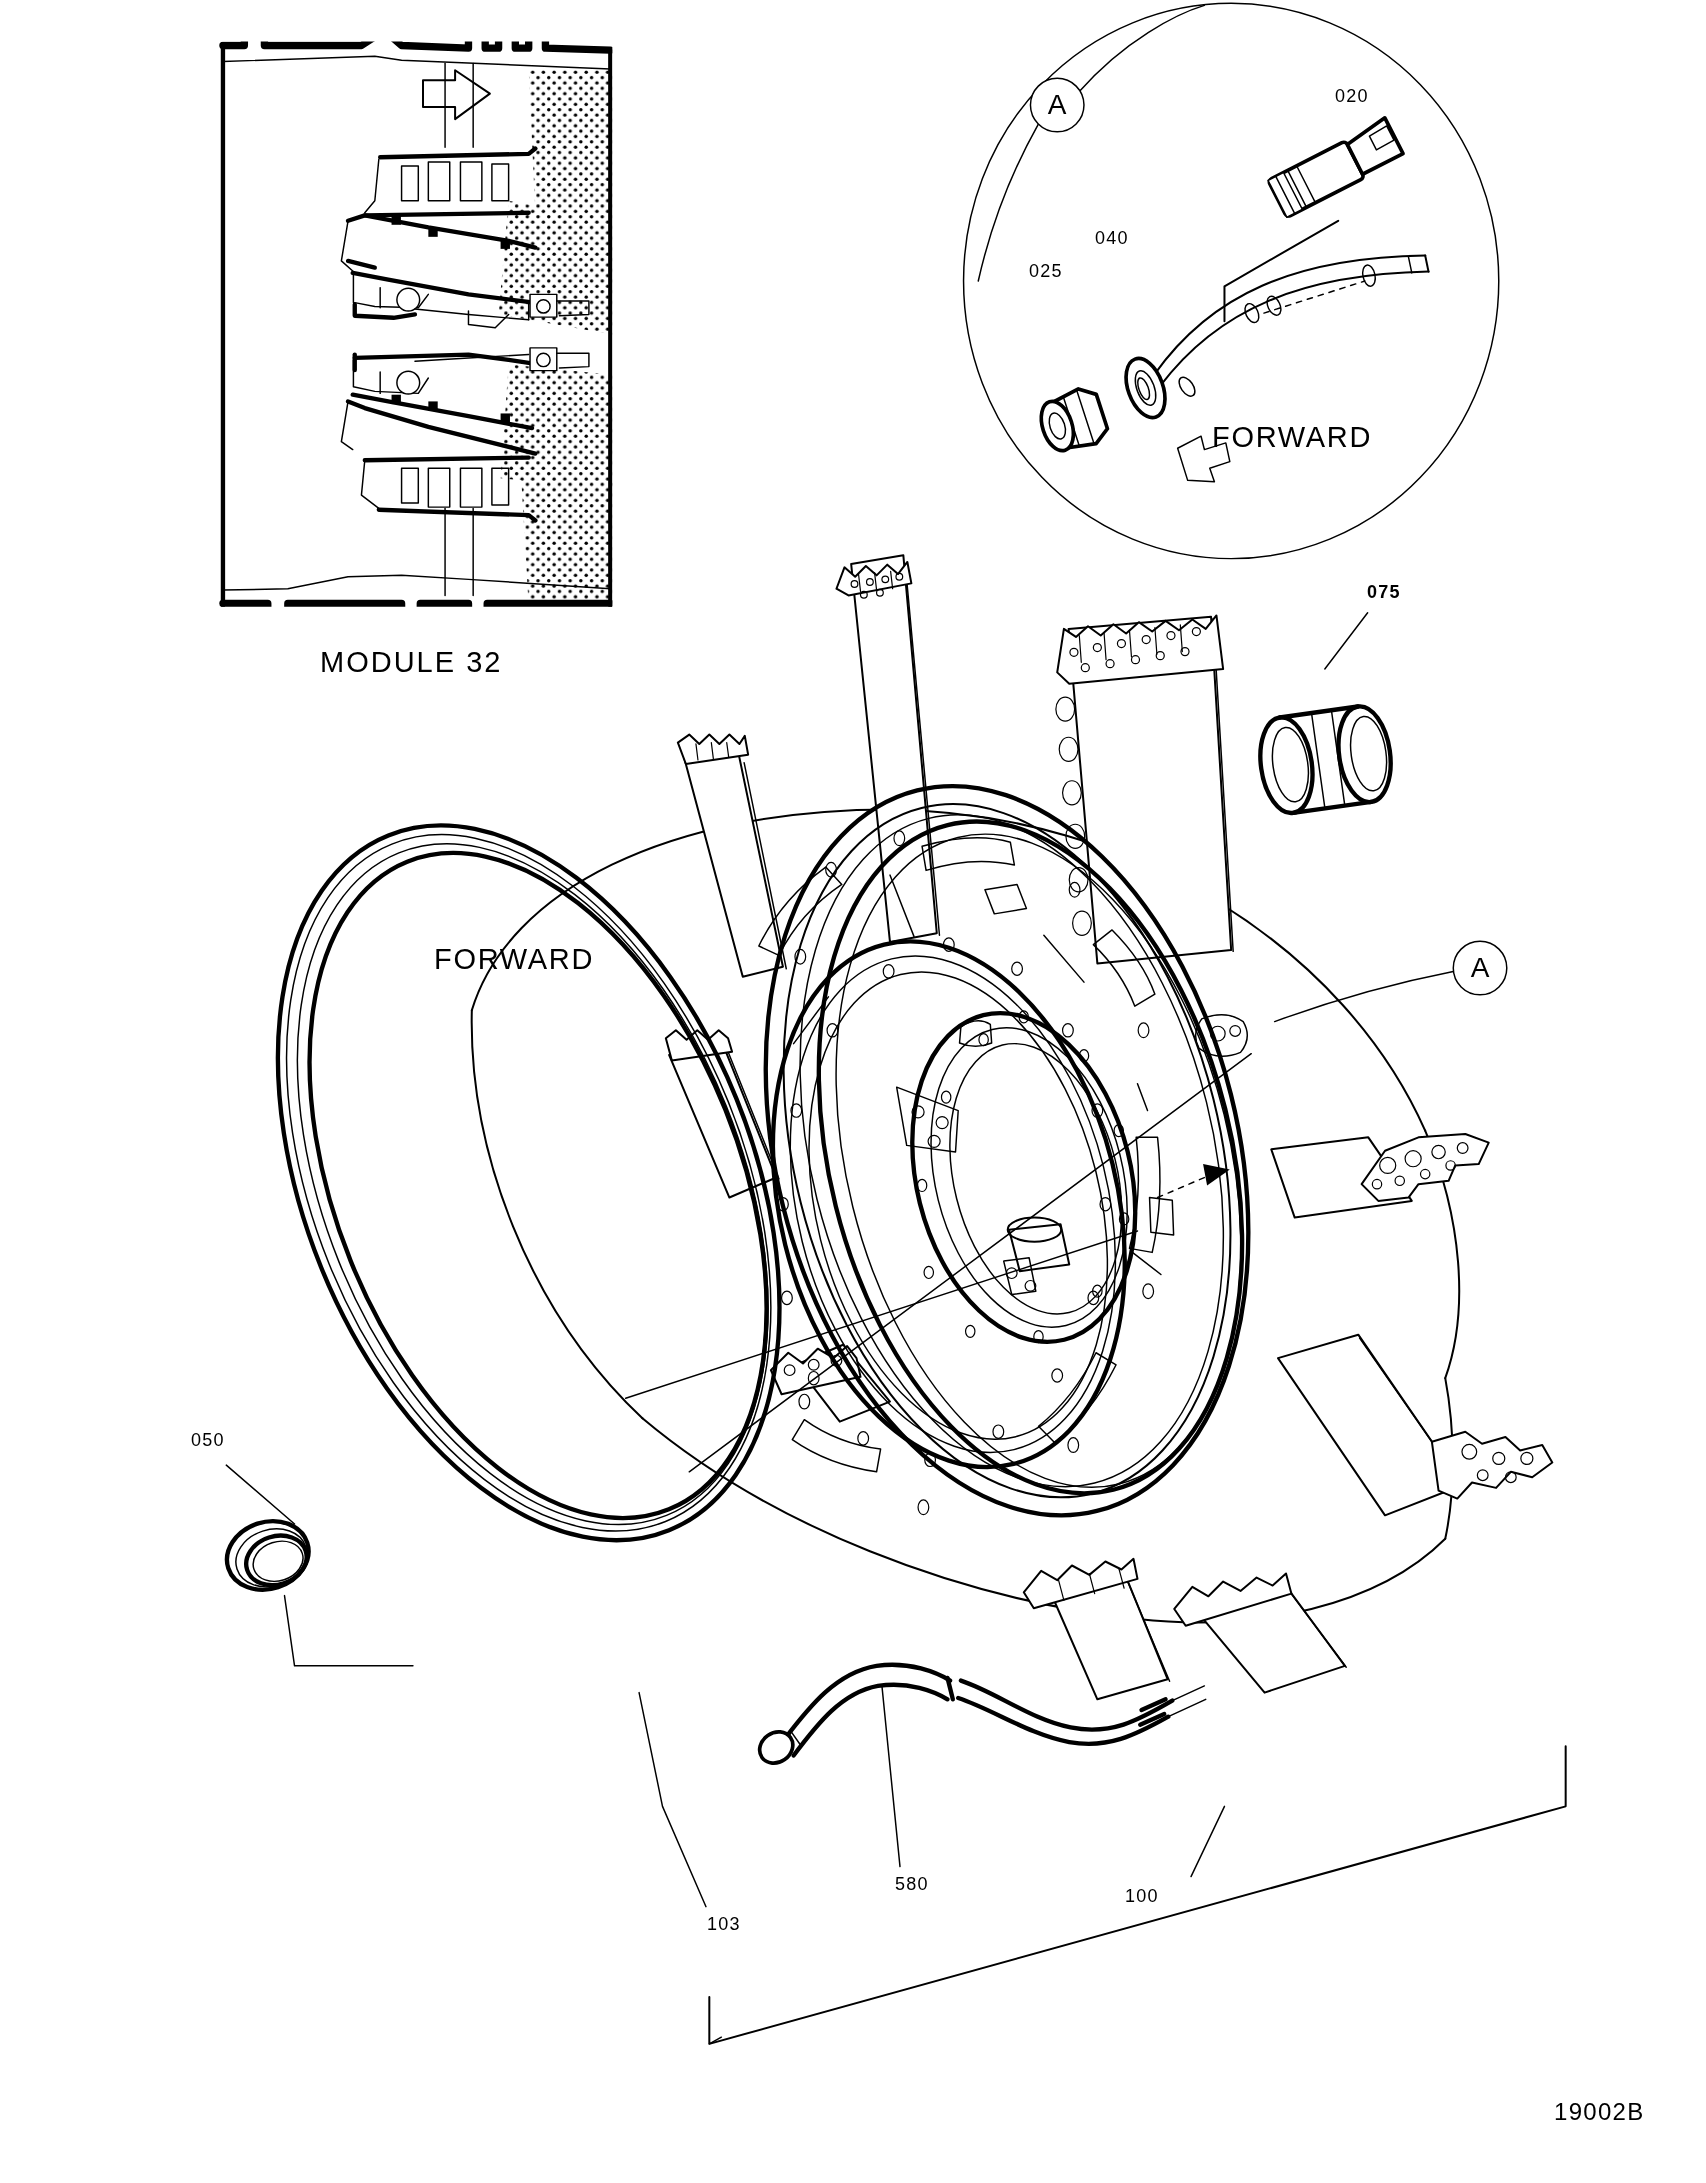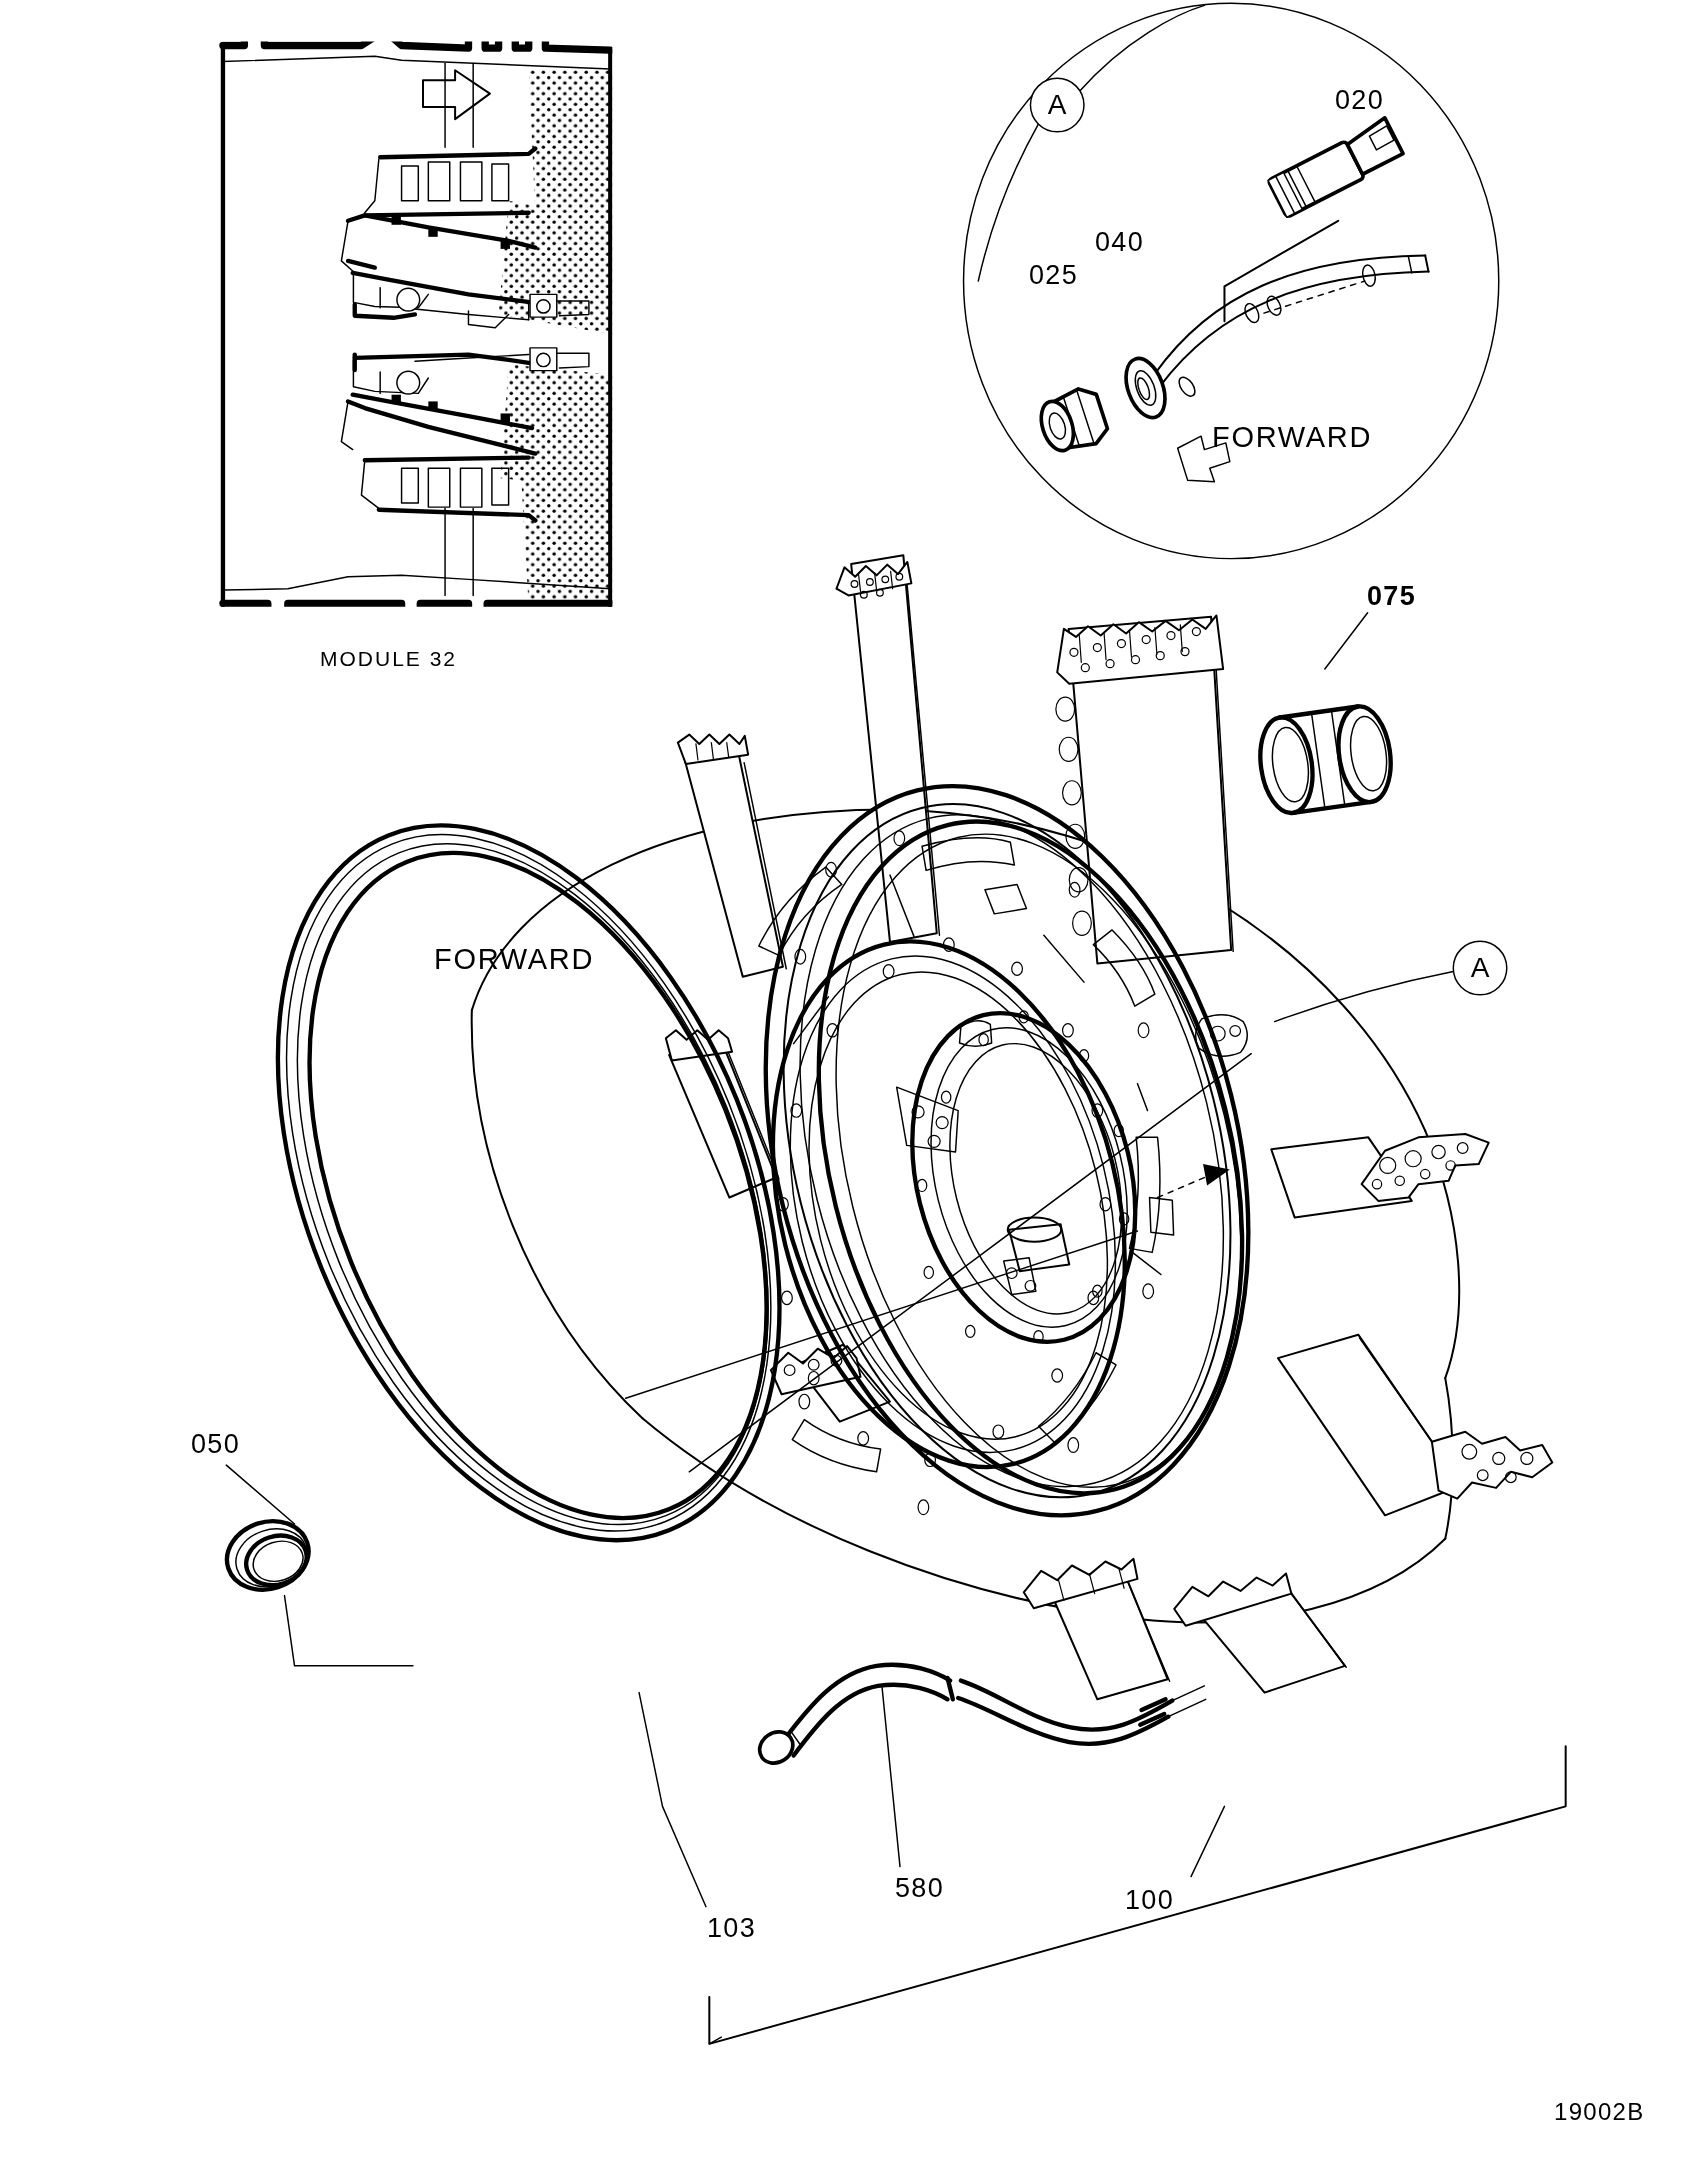--- a/index.html
+++ b/index.html
@@ -42,23 +42,23 @@
   .dash-s  { stroke-dasharray: 8 9; }
 
   .txt {
     position: absolute;
     font-family: "Liberation Sans", sans-serif;
     color: #000;
     white-space: nowrap;
     line-height: 1;
     letter-spacing: 0.7px;
   }
-  .partnum  { font-size: 27px; letter-spacing: 1.3px; }
+  .partnum  { font-size: 18px; letter-spacing: 1.3px; }
   .fwd      { font-size: 29px; letter-spacing: 1.7px; }
-  .modlabel { font-size: 21px; letter-spacing: 2px; }
+  .modlabel { font-size: 29px; letter-spacing: 2px; }
   .calloutA { font-size: 28px; letter-spacing: 0; }
   .drawno   { font-size: 24px; letter-spacing: 1.3px; }
   .ctr { transform: translate(-50%, -50%); }
 </style>
 </head>
 <body>
 
 <div id="sheet">
 
   <svg class="layer" viewBox="0 0 2551 3263">

